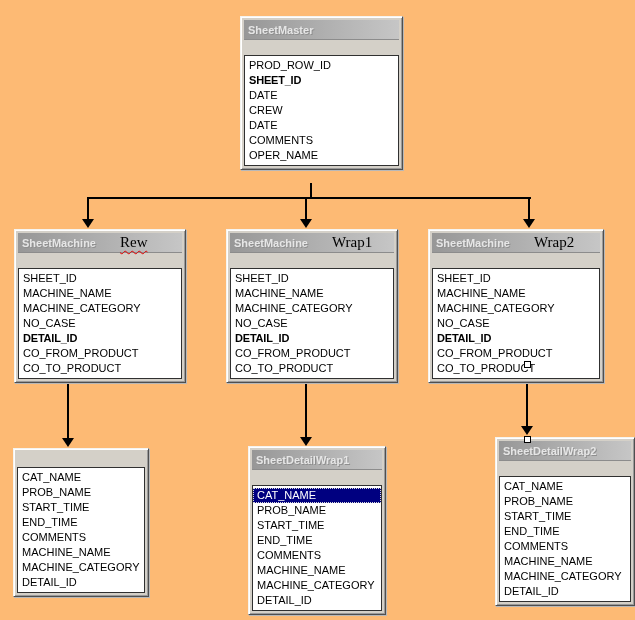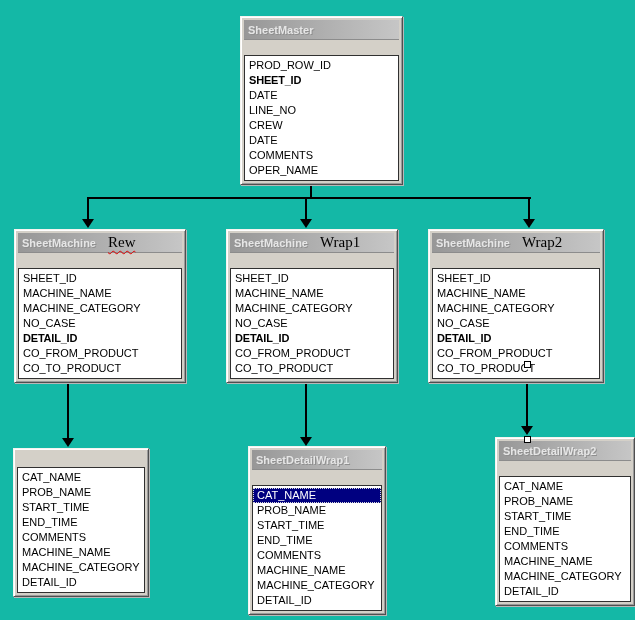--- a/index.html
+++ b/index.html
@@ -1,28 +1,28 @@
 <!DOCTYPE html>
 <html><head>
 <meta charset="utf-8">
 <style>
   html,body{margin:0;padding:0;background:#fff;}
-  #canvas{position:relative;width:635px;height:620px;background:#14b8a6;overflow:hidden;
+  #canvas{position:relative;width:635px;height:620px;background:#fdba74;overflow:hidden;
           font-family:"Liberation Sans",sans-serif;}
   
   .tbl{position:absolute;background:#d4d0c8;padding:3px;
        border:1px solid;border-color:#f5f4f0 #4f4f4f #4f4f4f #f5f4f0;
        box-shadow:inset 1px 1px 0 #ffffff, inset -1px -1px 0 #9a9a9a, 1px 1px 0 #b8b8b8;}
   .titlebar{height:19px;display:flex;align-items:center;padding:0 4px;
             background:linear-gradient(to right,#979797,#c6c6c6);
             border-bottom:1px solid #8c8c8c;}
   .ttl{font-size:11px;font-weight:bold;color:#e6e6e6;white-space:nowrap;
        text-shadow:1px 1px 0 #8f8f8f;}
   .annot{font-family:"Liberation Serif","DejaVu Serif",serif;font-size:15px;color:#000;
-         margin-left:12px;white-space:nowrap;}
+         margin-left:24px;white-space:nowrap;}
   .annot.squiggle{text-decoration-line:underline;text-decoration-style:wavy;
          text-decoration-color:#e00000;text-decoration-thickness:1px;text-underline-offset:3px;}
   .fields{background:#ffffff;border:1px solid #303030;margin-top:15px;padding:2px 0;}
   .row{height:15px;line-height:15px;font-size:11px;color:#000;padding:0 4px;
        white-space:nowrap;overflow:hidden;}
   .row.bold{font-weight:bold;letter-spacing:-0.2px;}
   .row.selected{background:#000080;color:#ffffff;outline:1px dotted #d8d8d8;outline-offset:-1px;}
   
   #t-master{left:240px;top:16px;width:155px;}
   #t-rew   {left:14px; top:229px;width:164px;}
@@ -72,21 +72,20 @@
   <div class="cursor-mark" style="left:396px;top:58px"></div>
 
   <div class="tbl" id="t-master">
     <div class="titlebar">
       <span class="ttl">SheetMaster</span>
     </div>
     <div class="fields">
       <div class="row">PROD_ROW_ID</div>
       <div class="row bold">SHEET_ID</div>
       <div class="row">DATE</div>
-      <div class="row">LINE_NO</div>
       <div class="row">CREW</div>
       <div class="row">DATE</div>
       <div class="row">COMMENTS</div>
       <div class="row">OPER_NAME</div>
     </div>
   </div>
 
   <div class="tbl" id="t-rew">
     <div class="titlebar">
       <span class="ttl">SheetMachine</span>

